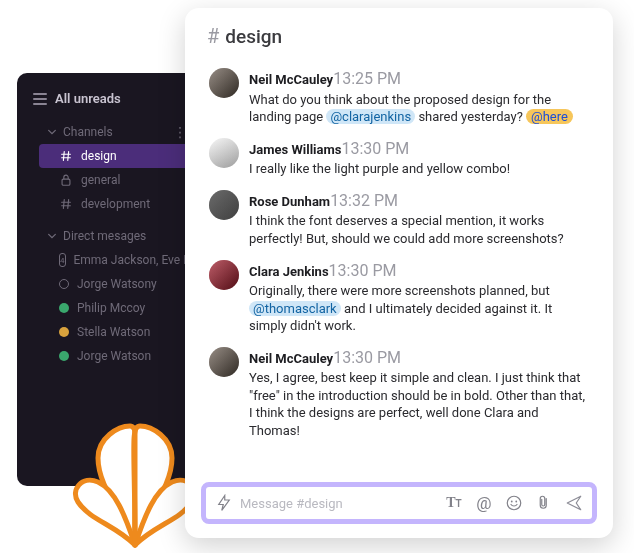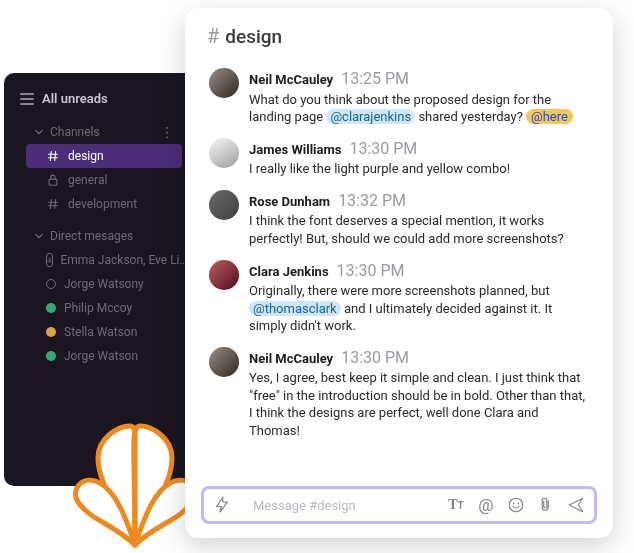--- a/index.html
+++ b/index.html
@@ -1,19 +1,19 @@
 <!DOCTYPE html>
 <html><head>
 <meta charset="utf-8">
 <style>
 * { margin:0; padding:0; box-sizing:border-box; font-family:-apple-system,BlinkMacSystemFont,"Segoe UI",Roboto,sans-serif; }
 body { width:634px; height:553px; background:#fff; position:relative; overflow:hidden; }
 
 
-.sidebar { position:absolute; left:4px; top:73px; width:200px; height:413px; background:#1a1621; border-radius:10px; color:#8a8493; font-size:13px; padding:12px 0; overflow:hidden; }
+.sidebar { position:absolute; left:17px; top:73px; width:200px; height:413px; background:#1a1621; border-radius:10px; color:#8a8493; font-size:13px; padding:12px 0; overflow:hidden; }
 .sb-header { display:flex; align-items:center; gap:8px; padding:6px 16px 10px; color:#c9c4d1; font-weight:600; font-size:13px; }
 .sb-header .bars { display:flex; flex-direction:column; gap:3px; }
 .sb-header .bars span { display:block; width:14px; height:2px; background:#8a8493; border-radius:1px; }
 .sb-section { padding:4px 16px; }
 .sb-sect-title { display:flex; align-items:center; gap:6px; padding:5px 14px; color:#6f6a78; font-size:12px; justify-content:space-between;}
 .sb-sect-title .left { display:flex; align-items:center; gap:6px;}
 .sb-caret { width:10px; height:10px; display:inline-flex; }
 .sb-item { display:flex; align-items:center; gap:8px; padding:5px 14px 5px 26px; color:#6f6a78; font-size:12px; white-space:nowrap; overflow:hidden; text-overflow:ellipsis;}
 .sb-item.active { background:#4b2d7a; color:#fff; border-radius:4px; margin:0 6px; padding-left:20px;}
 .sb-ico { width:14px; height:14px; display:inline-flex; align-items:center; justify-content:center; flex:0 0 14px;}
@@ -35,28 +35,28 @@
 .panel-header .title { color:#3b3b3f; font-size:19px; font-weight:500;}
 .messages { flex:1; padding:2px 24px 8px; overflow:hidden; }
 .msg { display:flex; gap:10px; padding:6px 0; }
 .avatar { width:30px; height:30px; border-radius:50%; flex:0 0 30px; background:#ccc; position:relative; overflow:hidden;}
 .avatar::after{content:"";position:absolute;inset:0;background:linear-gradient(135deg,rgba(255,255,255,0.3),rgba(0,0,0,0.25));}
 .avatar.a1{background:linear-gradient(135deg,#6b5d52,#3d352d);}
 .avatar.a2{background:linear-gradient(180deg,#f4f4f4,#d0d0d0);}
 .avatar.a3{background:linear-gradient(135deg,#2b2b2b,#555);}
 .avatar.a4{background:linear-gradient(135deg,#a11828,#6b0f1a);}
 .msg-body { flex:1; font-size:13px; color:#2b2b2f; line-height:1.35;}
-.msg-head { display:flex; align-items:baseline; gap:8px; margin-bottom:1px;}
+.msg-head { display:flex; align-items:baseline; gap:0; margin-bottom:1px;}
 .msg-author { font-weight:700; color:#1d1d21; font-size:13px;}
 .msg-time { font-size:16px; color:#9a9aa2;}
 .msg-text span.mention-user { background:#cfe6f7; color:#1264a3; padding:0 4px; border-radius:9px;}
 .msg-text span.mention-here { background:#f6c65b; color:#1d4ed8; padding:0 5px; border-radius:9px;}
 
 
-.composer { margin:6px 16px 14px; border:3px solid #c4b5fd; border-radius:8px; padding:6px 8px; display:flex; align-items:center; gap:21px;}
+.composer { margin:6px 16px 14px; border:5px solid #c4b5fd; border-radius:8px; padding:6px 8px; display:flex; align-items:center; gap:6px;}
 .composer .cico { width:20px; height:20px; display:inline-flex; align-items:center; justify-content:center; color:#82828a;}
 .composer .cico svg { width:18px; height:18px; }
 .composer input { flex:1; border:none; outline:none; font-size:13px; color:#555; background:transparent;}
 .composer input::placeholder{color:#b9b9c0;}
 .composer .right { display:flex; align-items:center; gap:10px; color:#9a9aa2;}
 .composer .send { color:#8c8c96;}
 </style>
 </head>
 <body>
 

